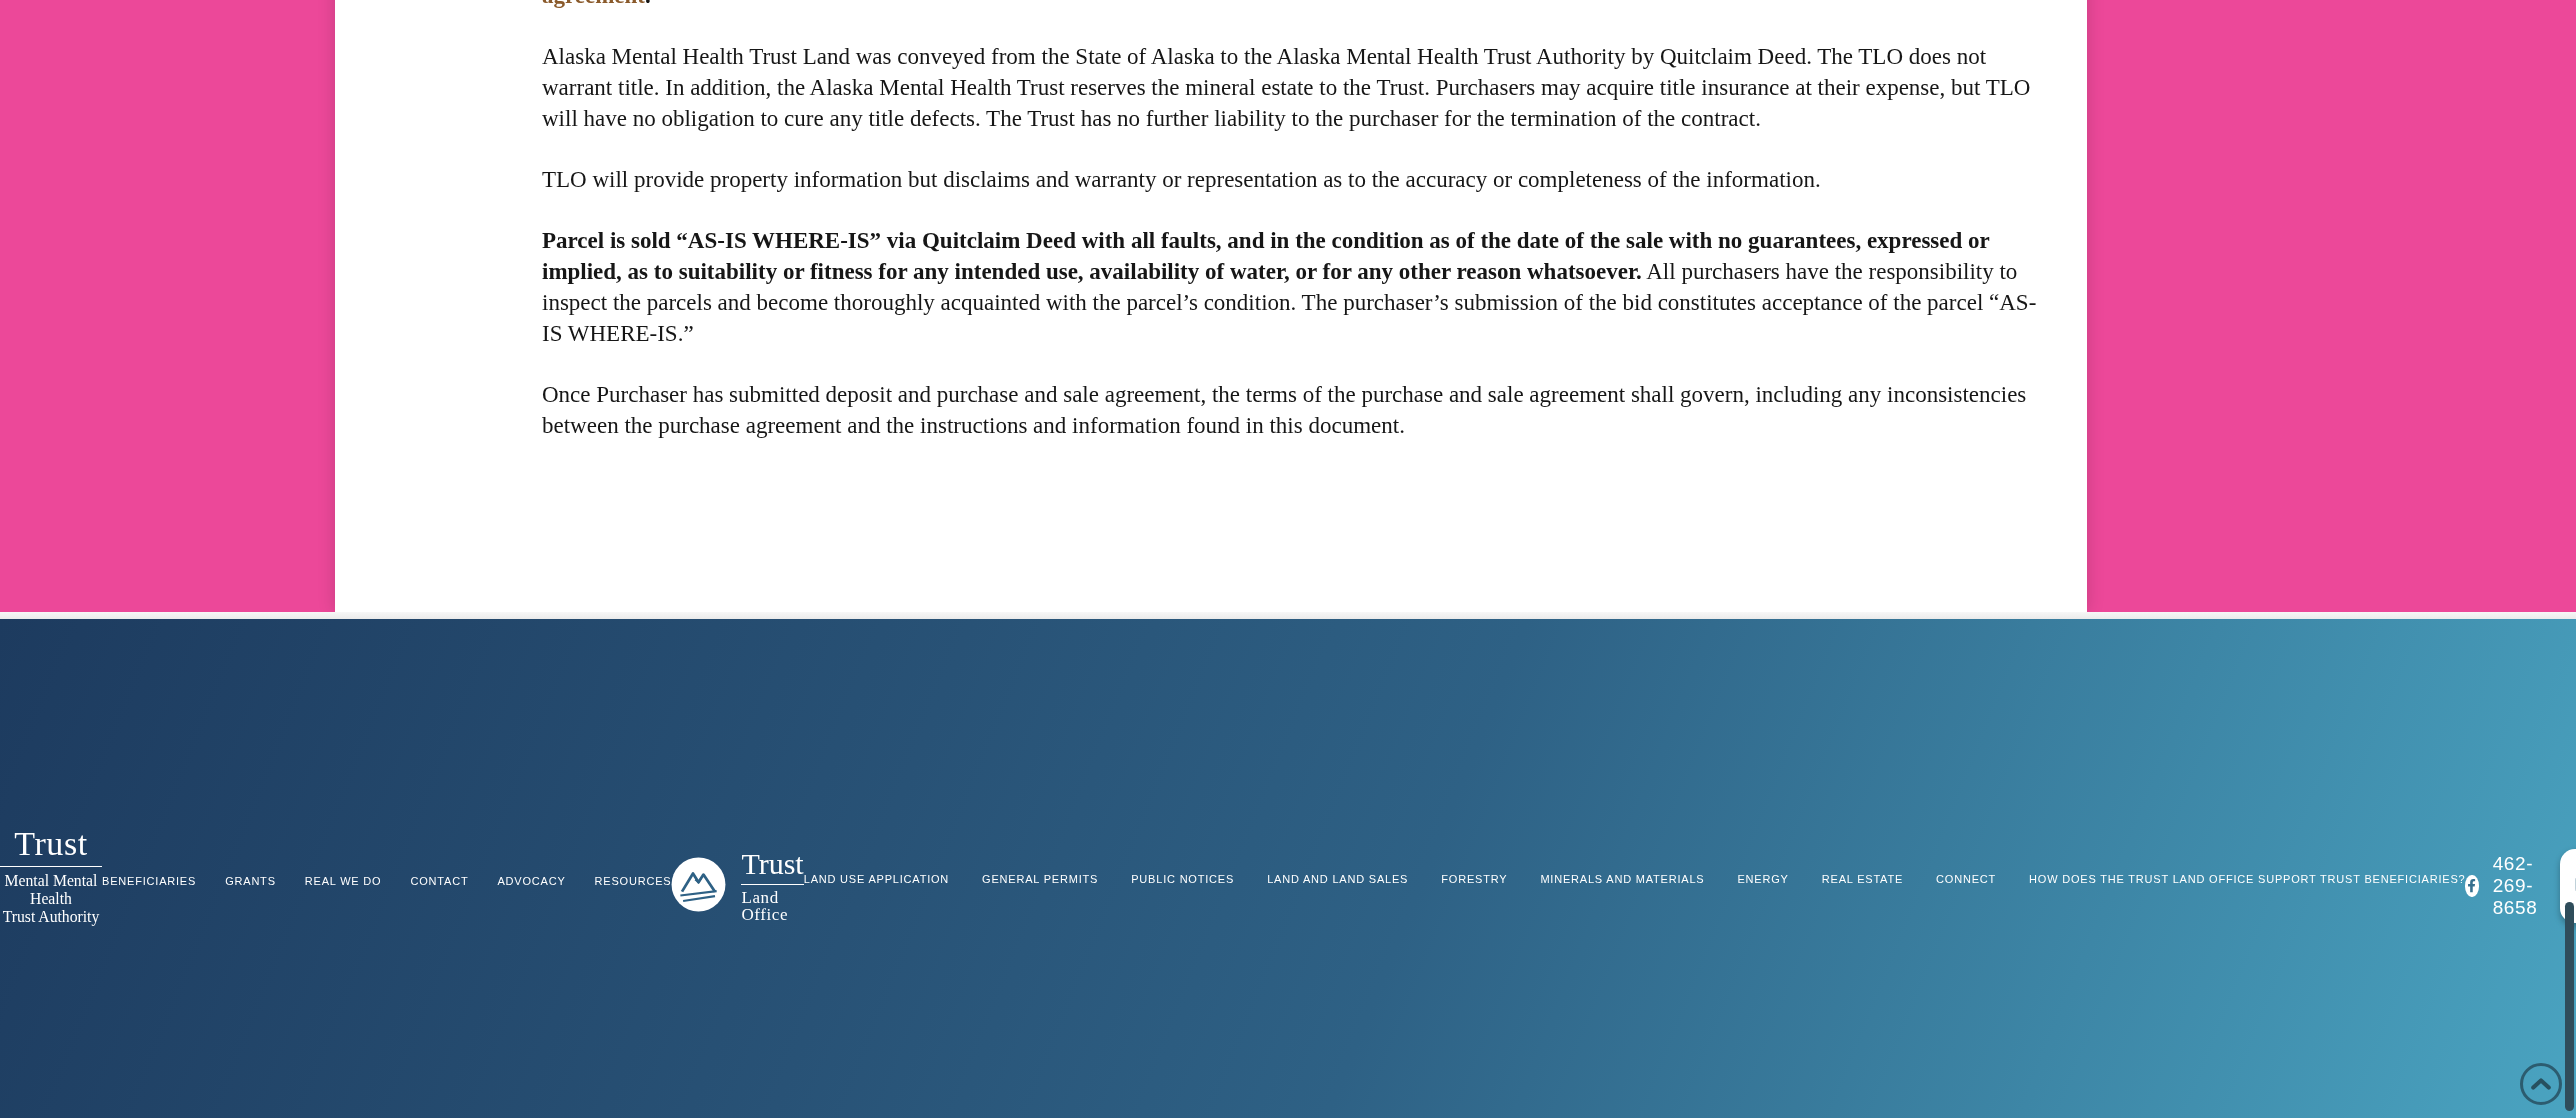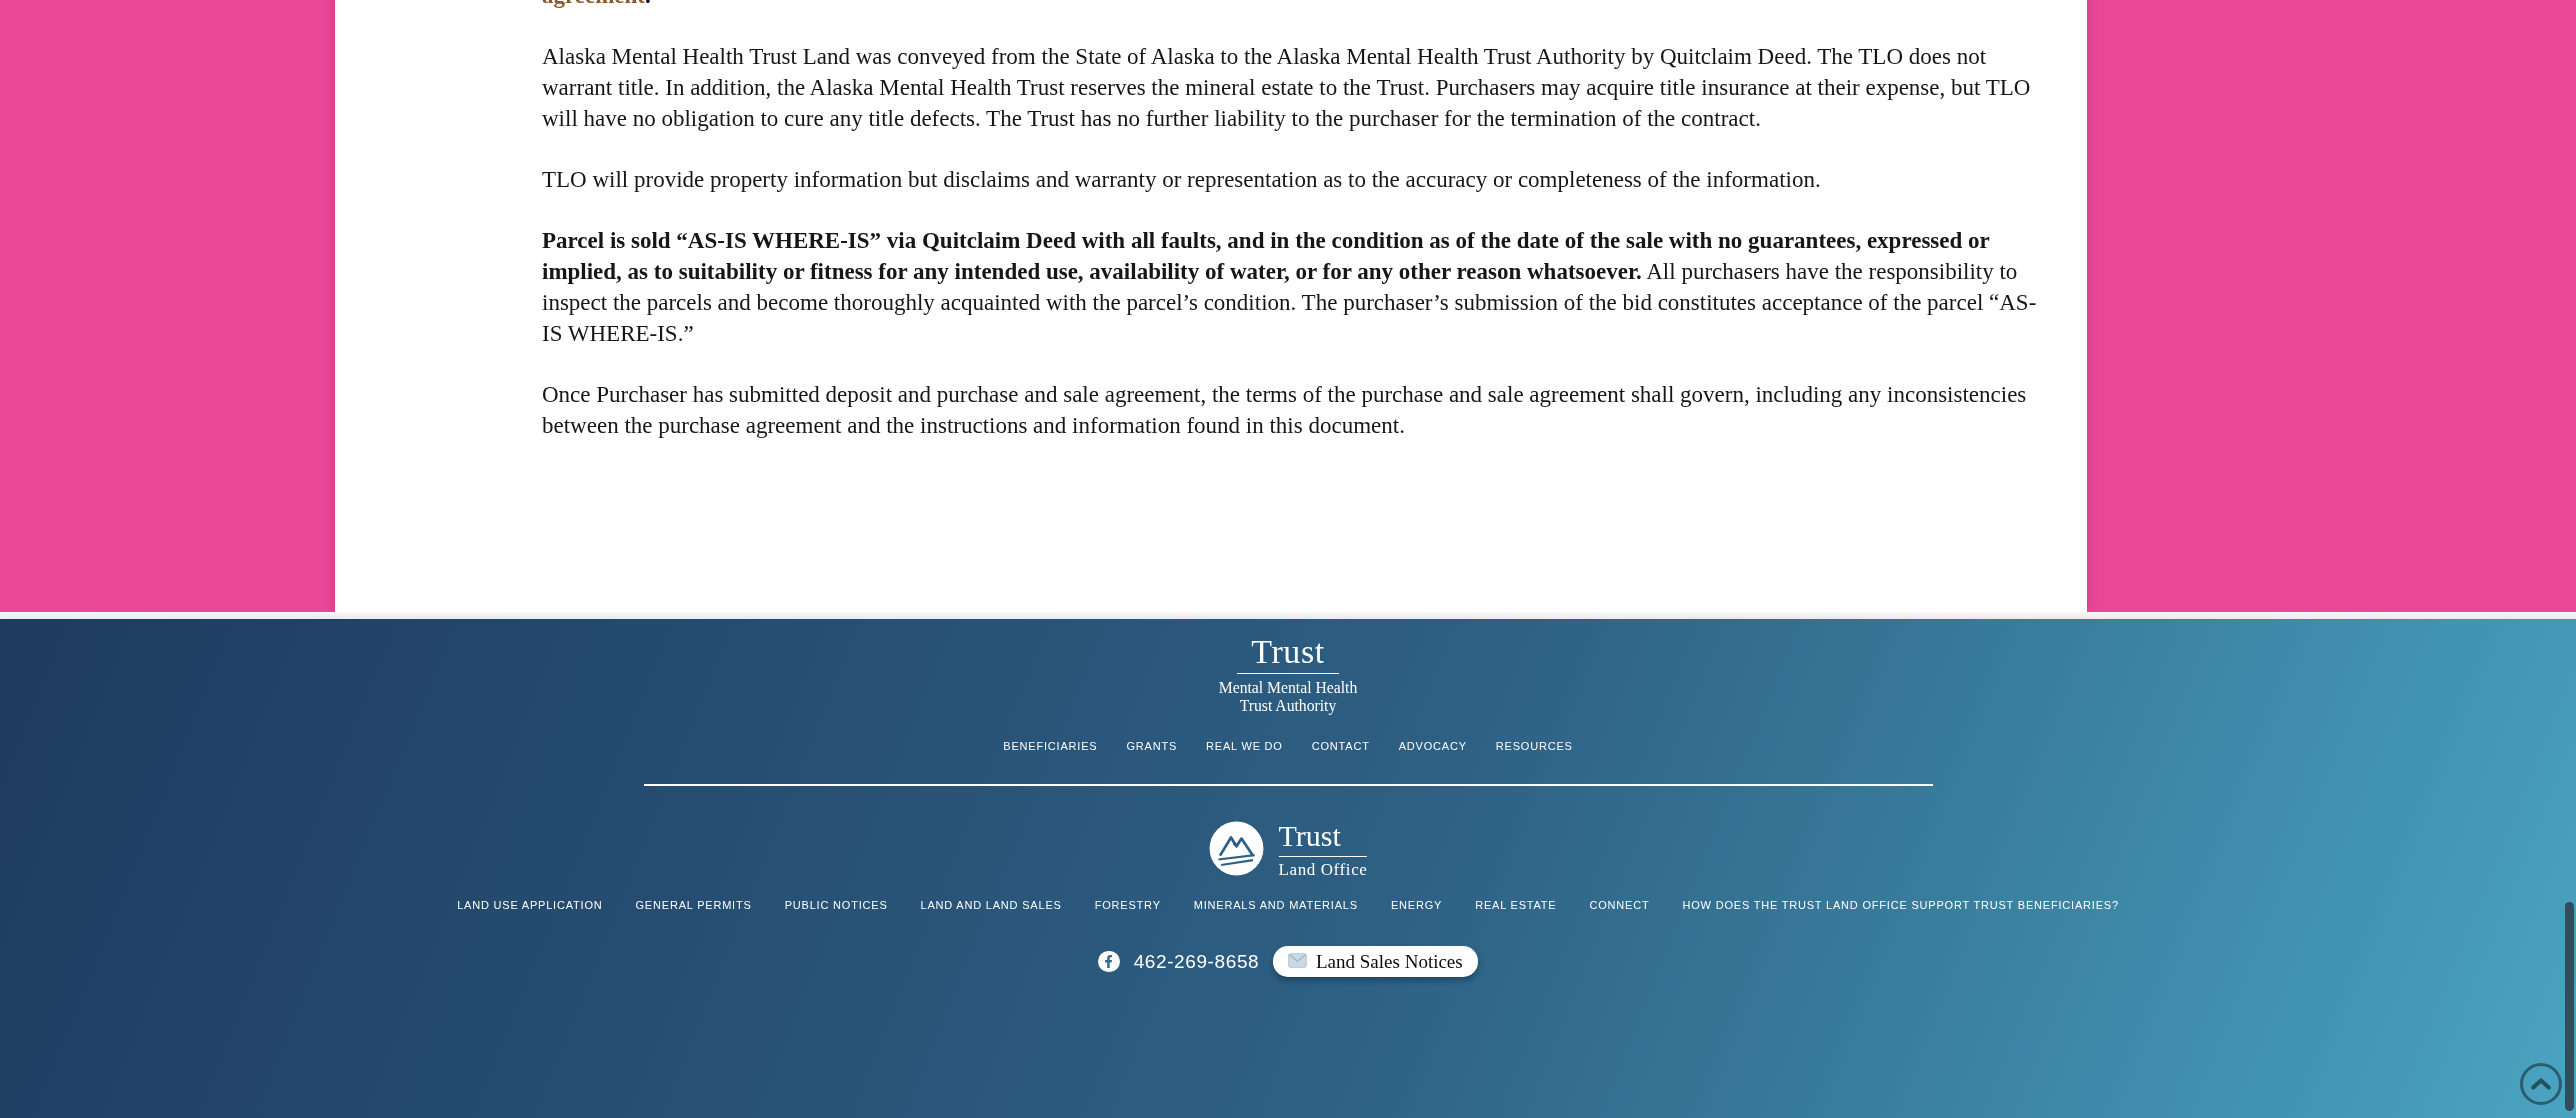--- a/index.html
+++ b/index.html
@@ -14,21 +14,21 @@
   .doc p{margin:0 0 30px 0;}
   .cutline{margin:0 0 35px 0;font-weight:bold;}
   .link-brown{color:#8a5a2b;font-weight:bold;text-decoration:none;}
   .bold-seg{font-weight:bold;}
   .prefooter-strip{position:absolute;left:0;top:612px;width:2576px;height:7.5px;
         background:linear-gradient(#f7f7f7,#e9e9e9);}
 
   
   .footer{position:absolute;left:0;top:619px;width:2576px;height:499px;
         background:linear-gradient(112deg,#1d3b5f 0%,#285276 35%,#2e6185 55%,#3d86a6 80%,#4aa4c1 100%);
-        display:flex;flex-direction:column;align-items:center;color:#fff;}
+        display:flex;flex-direction:row;align-items:center;color:#fff;}
   .amhta-logo{margin-top:15.7px;text-align:center;cursor:pointer;}
   .amhta-logo .big{font-size:34px;line-height:34px;letter-spacing:0.6px;}
   .amhta-logo .rule{width:102px;height:0;border-top:1.3px solid #fff;margin:4.4px auto 5px auto;}
   .amhta-logo .sub{font-size:15.7px;line-height:18px;}
 
   .navrow{display:flex;align-items:center;justify-content:center;
         font-family:"Liberation Sans","DejaVu Sans",sans-serif;font-size:11px;letter-spacing:0.8px;}
   .nav1{margin-top:25px;gap:29px;}
   .nav2{margin-top:21px;gap:33px;}
   .navrow a{color:#fff;text-decoration:none;white-space:nowrap;}

